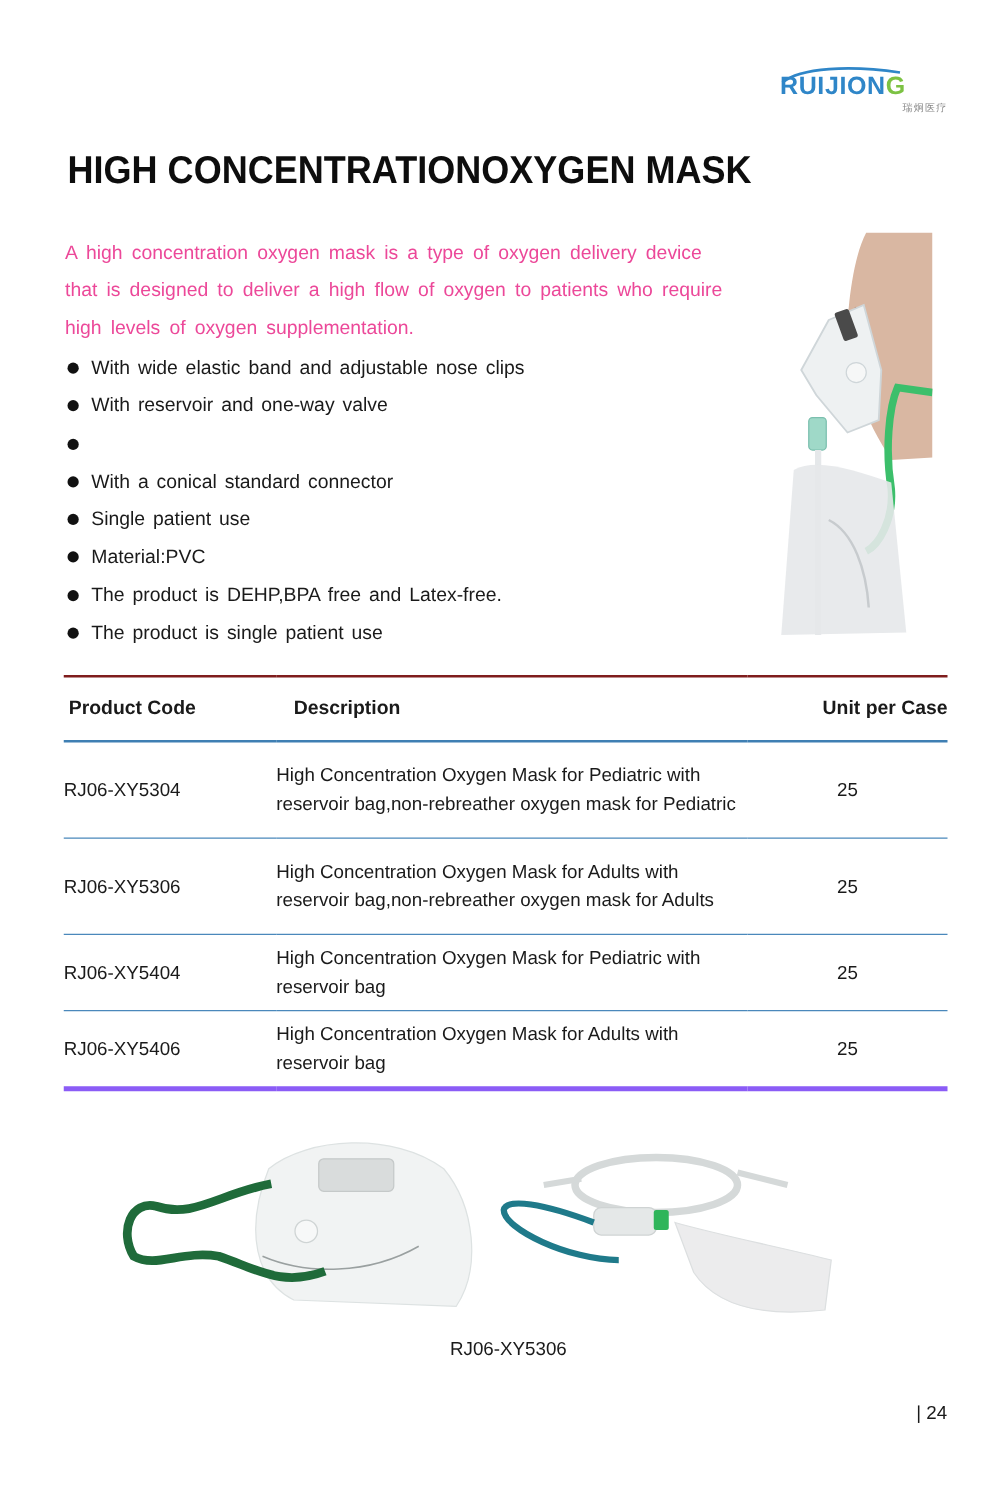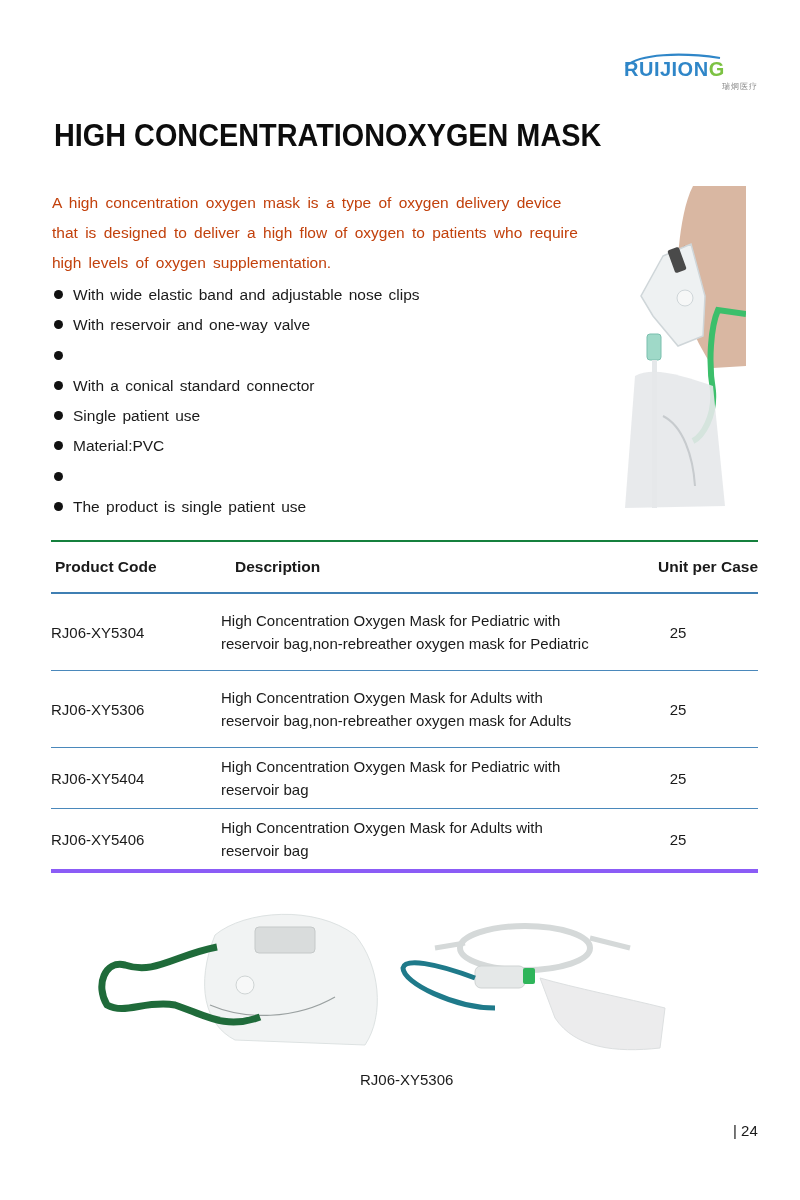--- a/index.html
+++ b/index.html
@@ -6,30 +6,30 @@
   body { width: 800px; height: 1200px; position: relative; overflow: hidden; font-family: "Liberation Sans", sans-serif; color: #1a1a1a; }
 
   .logo { position: absolute; left: 620px; top: 50px; width: 140px; height: 46px; }
   .logo-text { position: absolute; left: 4px; top: 8px; font-family: "Liberation Sans", sans-serif; font-weight: bold; font-size: 20px; letter-spacing: 0.5px; color: #2f86c8; }
   .logo-text .g { color: #7cc243; }
   .logo-sub { position: absolute; right: 2px; top: 31px; font-size: 8px; color: #888; letter-spacing: 1px; }
   .logo-swoosh { position: absolute; left: 0; top: 0; }
 
   .title { position: absolute; left: 54px; top: 118px; font-size: 31px; font-weight: bold; color: #0d0d0d; letter-spacing: 0px; margin: 0; transform: scaleX(0.93); transform-origin: left; white-space: nowrap; }
 
-  .intro { position: absolute; left: 52px; top: 188px; width: 530px; font-size: 15.5px; line-height: 30px; color: #c2410c; word-spacing: 3px; margin: 0; }
+  .intro { position: absolute; left: 52px; top: 188px; width: 530px; font-size: 15.5px; line-height: 30px; color: #ec4899; word-spacing: 3px; margin: 0; }
 
   .features { position: absolute; left: 52px; top: 280px; margin: 0; padding: 0; list-style: none; }
   .features li { position: relative; height: 30.3px; line-height: 30px; font-size: 15.5px; padding-left: 21px; color: #1a1a1a; white-space: nowrap; word-spacing: 2px; }
   .features li .bullet { position: absolute; left: 2px; top: 10px; width: 9px; height: 9px; border-radius: 50%; background: #111; }
 
   .hero-photo { position: absolute; left: 623px; top: 186px; width: 123px; height: 322px; }
 
   .spec-table { position: absolute; left: 51px; top: 540px; width: 707px; border-collapse: collapse; font-size: 15px; color: #1a1a1a; }
-  .spec-table thead tr { border-top: 2px solid #15803d; border-bottom: 2px solid #3f7fb3; }
+  .spec-table thead tr { border-top: 2px solid #7f1d1d; border-bottom: 2px solid #3f7fb3; }
   .spec-table th { font-weight: bold; text-align: left; height: 50px; padding: 0; font-size: 15.5px; }
   .spec-table th.c1 { padding-left: 4px; }
   .spec-table th.c2 { padding-left: 14px; }
   .spec-table th.c3 { text-align: right; }
   .spec-table tbody tr { border-bottom: 1.5px solid #4a88bb; }
   .spec-table tbody tr:last-child { border-bottom: 4px solid #8b5cf6; }
   .spec-table td { padding: 0; vertical-align: middle; line-height: 23px; }
   .spec-table td.code { width: 170px; }
   .spec-table td.desc { padding-left: 0px; }
   .spec-table td.qty { width: 160px; text-align: center; }
@@ -57,21 +57,21 @@
 
 <p class="intro">A high concentration oxygen mask is a type of oxygen delivery device that is designed to deliver a high flow of oxygen to patients who require high levels of oxygen supplementation.</p>
 
 <ul class="features">
   <li><span class="bullet"></span><span>With wide elastic  band  and  adjustable  nose clips</span></li>
   <li><span class="bullet"></span><span>With reservoir and one-way valve</span></li>
   <li><span class="bullet"></span></li>
   <li><span class="bullet"></span><span>With a conical standard connector</span></li>
   <li><span class="bullet"></span><span>Single patient use</span></li>
   <li><span class="bullet"></span><span>Material:PVC</span></li>
-  <li><span class="bullet"></span></li>
+  <li><span class="bullet"></span><span>The  product  is  DEHP,BPA  free  and  Latex-free.</span></li>
   <li><span class="bullet"></span><span>The  product  is  single  patient  use</span></li>
 </ul>
 
 <div class="hero-photo">
   <svg width="123" height="322" viewBox="0 0 123 322">
 
     <path d="M70 0 L123 0 L123 180 L90 182 C 80 165, 70 150, 66 130 C 58 110, 52 80, 56 60 C 58 40, 62 15, 70 0 Z" fill="#d9b7a2"></path>
     <path d="M62 60 C 55 70, 50 80, 48 90" stroke="#b48c78" stroke-width="2" fill="none"></path>
 
     <path d="M40 70 L68 58 L82 110 L80 150 L55 160 L30 130 L18 110 Z" fill="#eef1f2" stroke="#cfd6d9" stroke-width="1.5"></path>

